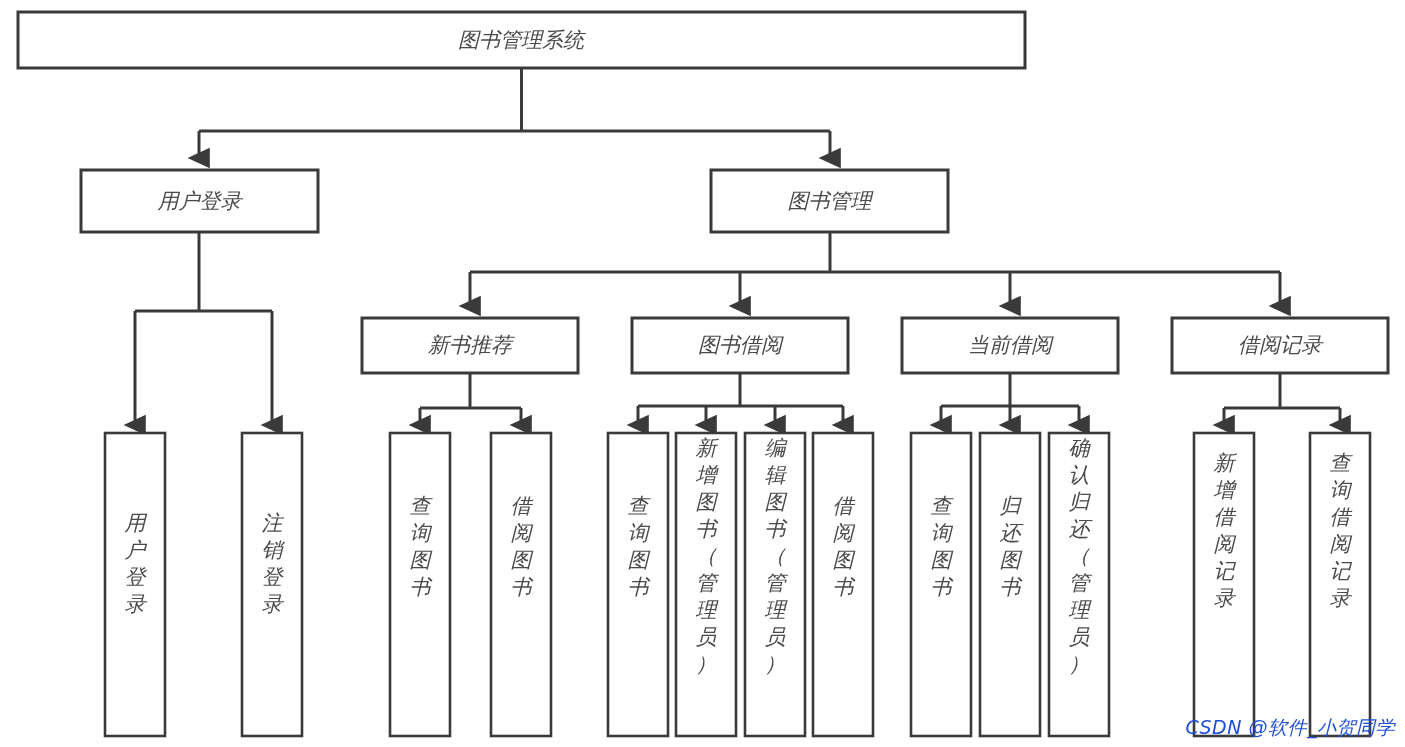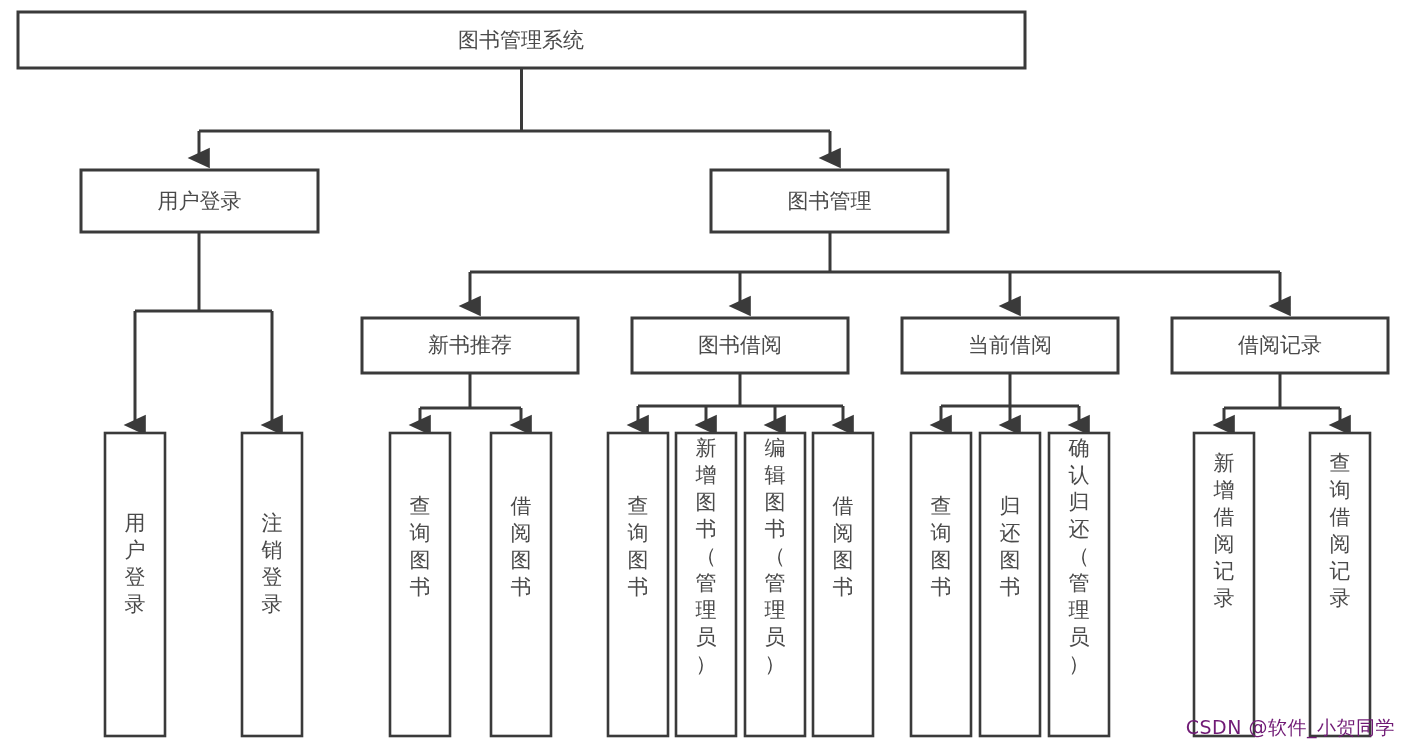--- a/index.html
+++ b/index.html
@@ -11,20 +11,21 @@
     width: 1405px;
     height: 747px;
     font-family: "DejaVu Sans", "Liberation Sans", sans-serif;
     overflow: hidden;
     position: relative;
   }
   #diagram-root {
     position: relative;
     width: 1405px;
     height: 747px;
+    font-style: italic;
   }
   svg#flow {
     display: block;
     width: 1405px;
     height: 747px;
   }
   .node-box {
     fill: #ffffff;
     stroke: #3a3a3a;
     stroke-width: 3;
@@ -49,21 +50,21 @@
   }
   .link-line {
     stroke: #3a3a3a;
     stroke-width: 3;
     fill: none;
   }
   .watermark {
     position: absolute;
     right: 10px;
     bottom: 6px;
-    color: #701a75;
+    color: #1d4ed8;
     font-size: 19px;
     font-family: "DejaVu Sans", "Liberation Sans", sans-serif;
     letter-spacing: 0.5px;
     white-space: nowrap;
   }
 </style>
 </head>
 <body>
 
 <div id="diagram-root">

